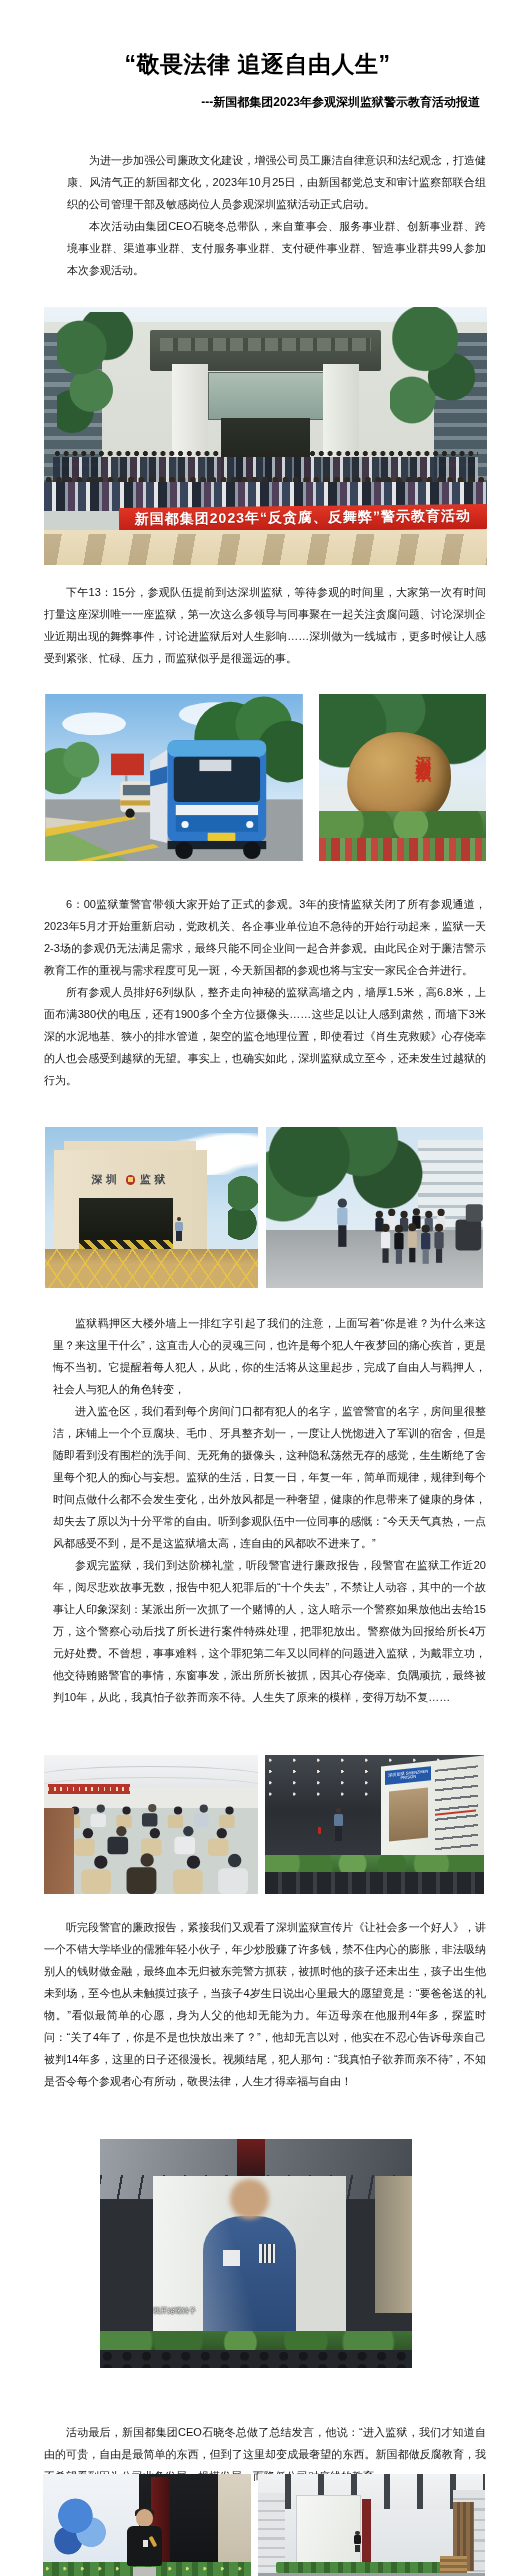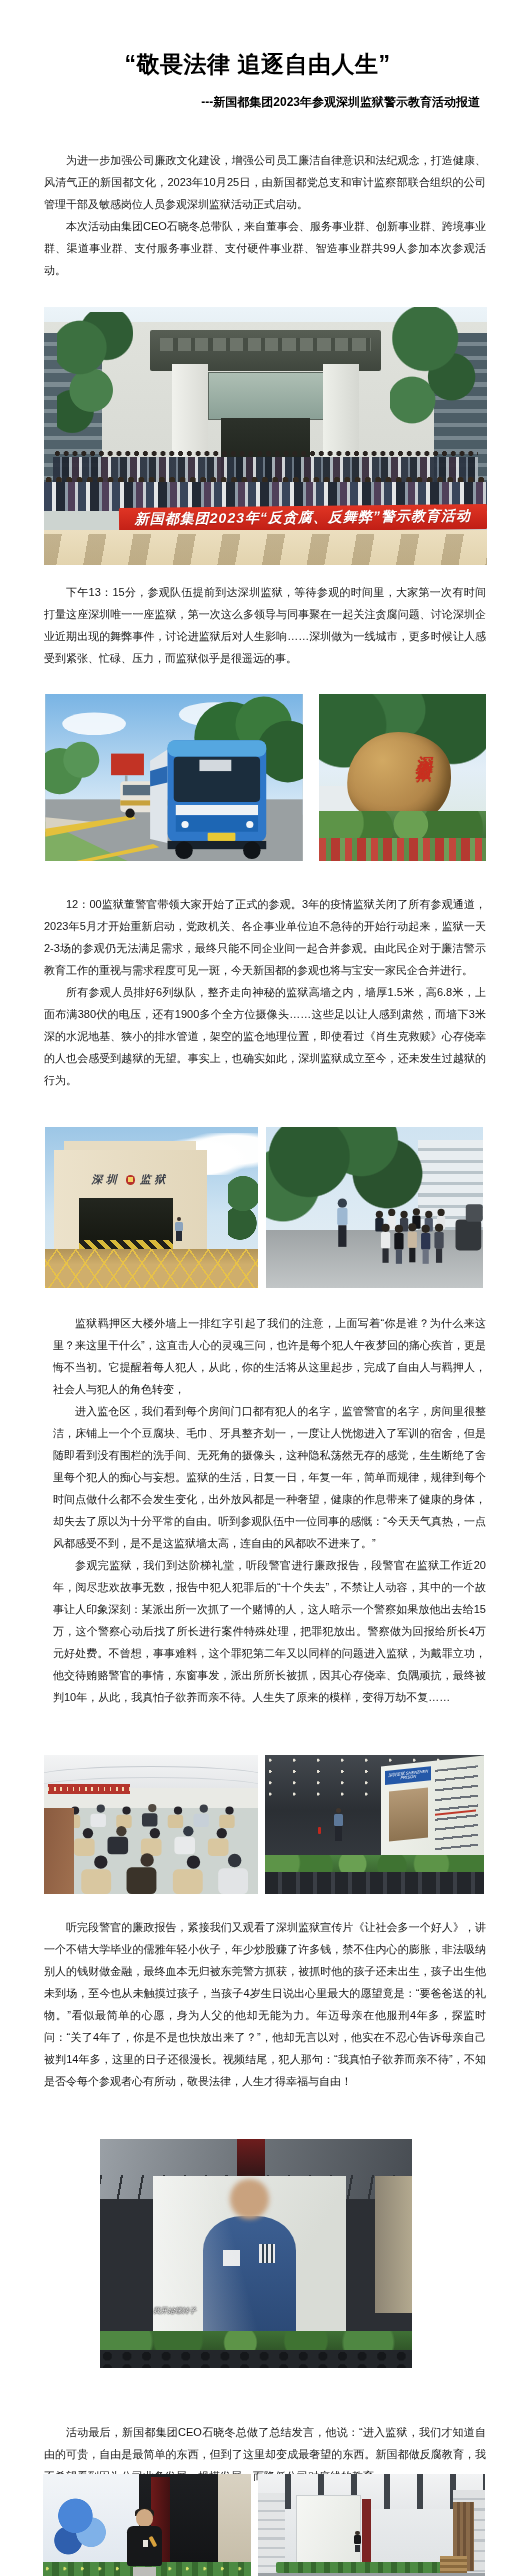--- a/index.html
+++ b/index.html
@@ -7,25 +7,25 @@
   .page{position:relative;width:515px;height:2970px;background:#fff;margin:0 auto;overflow:hidden;}
   figure{margin:0;}
 
   
   .title{position:absolute;top:49px;left:0;width:515px;text-align:center;
          font-size:23px;font-weight:700;letter-spacing:0.5px;color:#000;margin:0;}
   .subtitle{position:absolute;top:94px;right:35px;font-size:12px;font-weight:700;color:#000;}
   .tblock{position:absolute;left:44px;right:29px;font-size:11px;line-height:22px;
           text-align:justify;color:#161616;}
   .tblock p{margin:0;text-indent:2em;}
-  #t1{top:149px;} #t2{top:581px;} #t3{top:893px;} #t4{top:1312px;margin-left:9px;}
+  #t1{top:149px;margin-left:23px;} #t2{top:581px;} #t3{top:893px;} #t4{top:1312px;margin-left:9px;}
   #t5{top:1916px;} #t6{top:2393px;margin-top:28px;}
 
   
-  .ph{position:absolute;overflow:hidden;background:#cdd4d0;font-style:italic;}
+  .ph{position:absolute;overflow:hidden;background:#cdd4d0;}
   .ph *{position:absolute;}
 
   
   #phA{left:44px;top:307px;width:443px;height:258px;}
   .A-sky{left:0;top:0;width:100%;height:20%;background:linear-gradient(#ecf4f9,#dfe9ee);}
   .A-bldg{left:0;top:6%;width:100%;height:72%;background:linear-gradient(#e0e2dc,#d6d8d2);}
   .A-glassL{left:0;top:10%;width:13%;height:66%;background:repeating-linear-gradient(180deg,#51626b 0 9.3px,#7d8c93 9.3px 13.4px);}
   .A-glassR{right:0;top:10%;width:12%;height:66%;background:repeating-linear-gradient(180deg,#4c5d66 0 9.3px,#78878f 9.3px 13.4px);}
   .A-canopy{left:24%;top:9%;width:52%;height:16%;background:linear-gradient(#575e54,#3f463d);border-radius:2.1px;}
   .A-canopy:after{content:"";position:absolute;left:4%;top:20%;width:92%;height:30%;
@@ -314,21 +314,21 @@
     <div class="C-sky"></div>
     <div class="C-trees"></div>
     <div class="C-bldg"></div>
     <div class="C-rock"></div>
     <div class="C-stone-text">深圳监狱</div>
     <div class="C-shrub"></div>
     <div class="C-flowers"></div>
   </figure>
 
   <div class="tblock" id="t3">
-    <p>12：00监狱董警官带领大家开始了正式的参观。3年的疫情监狱关闭了所有参观通道，2023年5月才开始重新启动，党政机关、各企事业单位迫不急待的开始行动起来，监狱一天2-3场的参观仍无法满足需求，最终只能不同企业间一起合并参观。由此民企对于廉洁警示教育工作的重视与需求程度可见一斑，今天新国都的参观也将与宝安一家民企合并进行。</p>
+    <p>6：00监狱董警官带领大家开始了正式的参观。3年的疫情监狱关闭了所有参观通道，2023年5月才开始重新启动，党政机关、各企事业单位迫不急待的开始行动起来，监狱一天2-3场的参观仍无法满足需求，最终只能不同企业间一起合并参观。由此民企对于廉洁警示教育工作的重视与需求程度可见一斑，今天新国都的参观也将与宝安一家民企合并进行。</p>
     <p>所有参观人员排好6列纵队，整齐走向神秘的监狱高墙之内，墙厚1.5米，高6.8米，上面布满380伏的电压，还有1900多个全方位摄像头……这些足以让人感到肃然，而墙下3米深的水泥地基、狭小的排水管道，架空的监仓地理位置，即使看过《肖生克救赎》心存侥幸的人也会感受到越狱的无望。事实上，也确实如此，深圳监狱成立至今，还未发生过越狱的行为。</p>
   </div>
 
   <figure class="ph" id="phD">
     <div class="D-sky"></div>
     <div class="D-cloud"></div>
     <div class="D-parapet"></div>
     <div class="D-bldg"></div>
     <div class="D-sign">
       <span class="D-signTxt">深圳</span>

